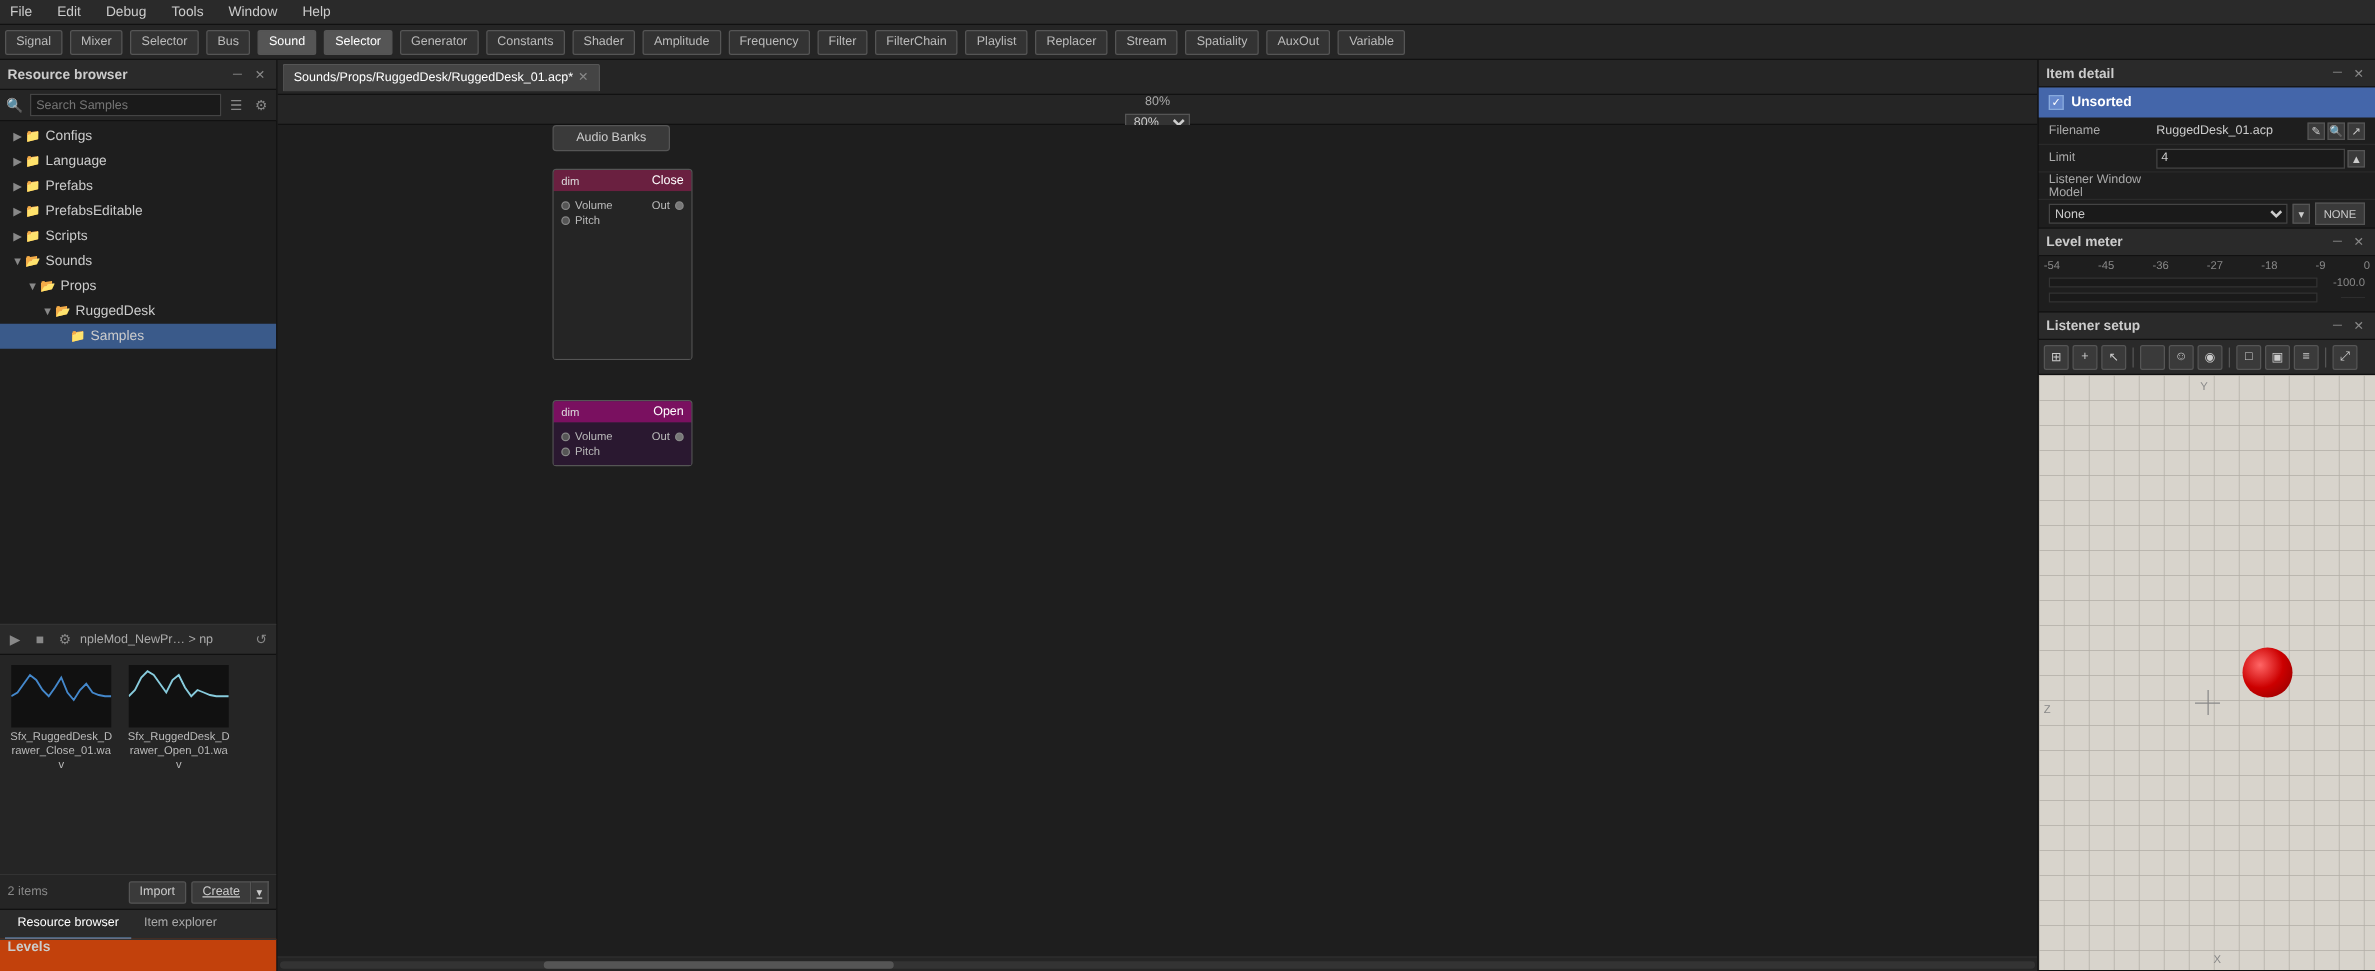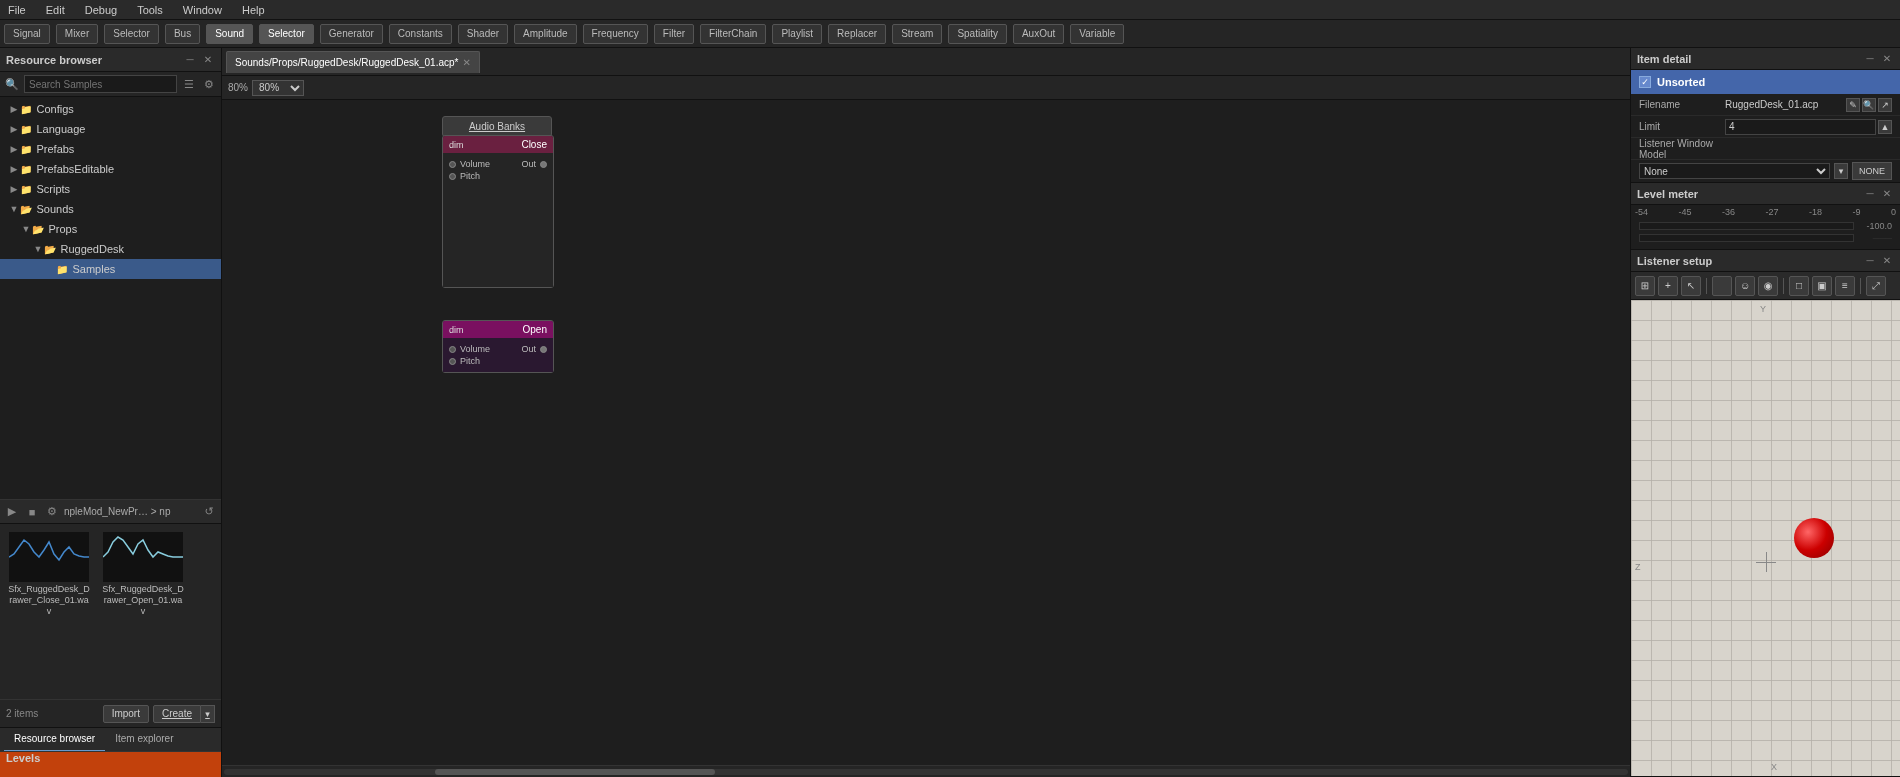--- a/index.html
+++ b/index.html
@@ -350,20 +350,21 @@
     .center-tab.active { background: #444; color: #fff; }
 
     #zoom-bar {
       background: #252525;
       border-bottom: 1px solid #111;
       height: 24px;
       display: flex;
       align-items: center;
       padding: 0 6px;
       gap: 4px;
+      flex-direction: column;
     }
     .zoom-label { color: #aaa; font-size: 10px; }
     .zoom-select {
       background: #333;
       border: 1px solid #555;
       color: #ccc;
       font-size: 10px;
       height: 16px;
       padding: 0 2px;
     }
@@ -912,21 +913,21 @@
       <span class="zoom-label">80%</span>
       <select class="zoom-select">
         <option>80%</option>
         <option>100%</option>
         <option>150%</option>
       </select>
     </div>
 
     <div id="canvas-area">
 
-      <div class="audio-bank-header" style="left: 220px; top: 16px; width: 110px; text-decoration: underline;">
+      <div class="audio-bank-header" style="left: 220px; top: 0; width: 94px;">
         <span>Audio Banks</span>
       </div>
 
       <div class="node-card" style="left: 220px; top: 35px; width: 112px;">
         <div class="node-header">
           <span class="node-header-label">dim</span>
           <span>Close</span>
         </div>
         <div class="node-body">
           <div class="node-port-row">

